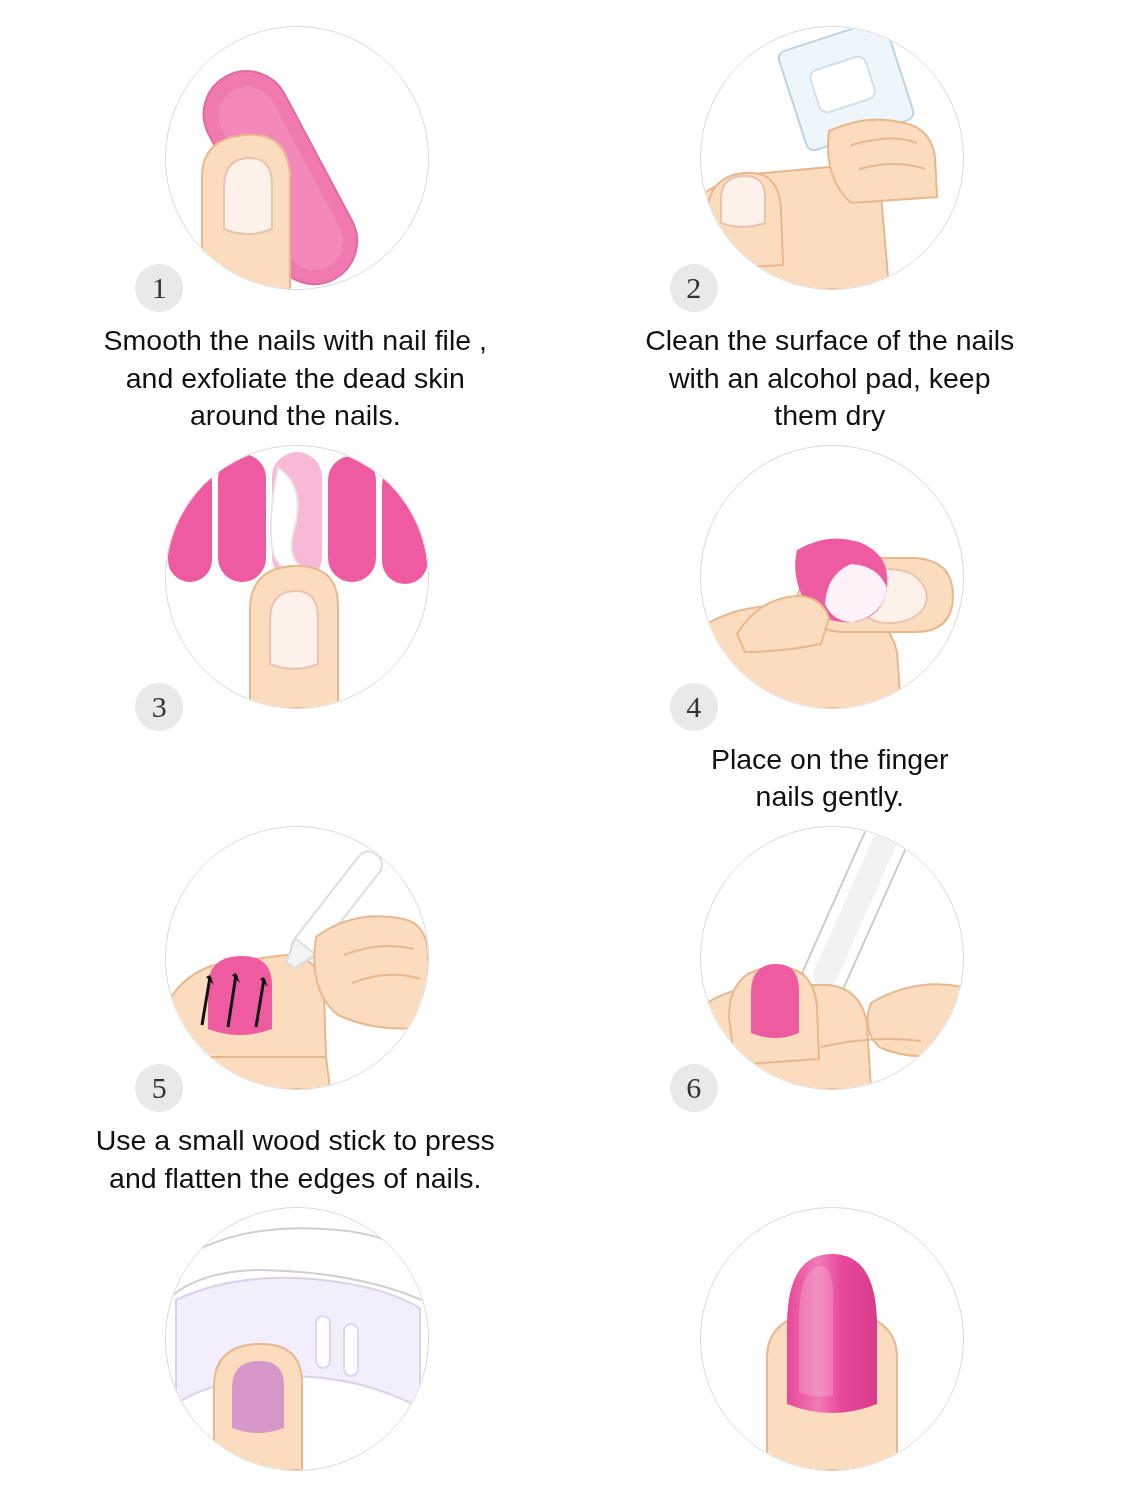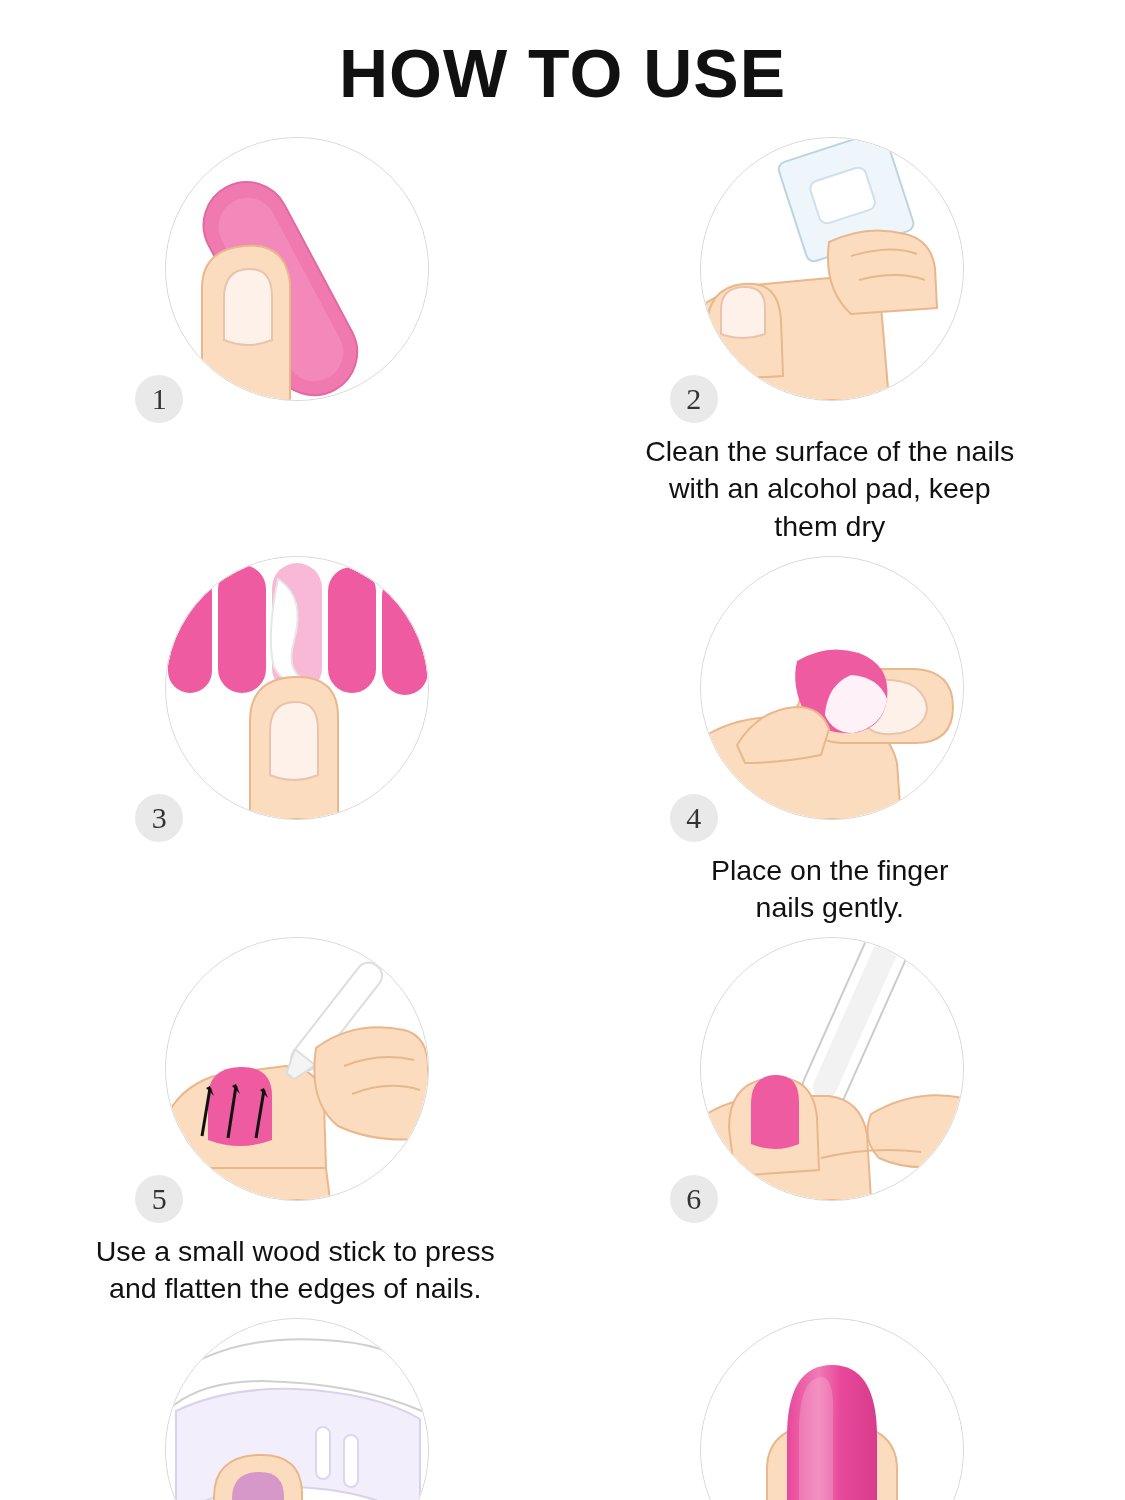--- a/index.html
+++ b/index.html
@@ -96,21 +96,20 @@
   .s3, .s4 { margin-top: 2px; }
   .s5, .s6 { margin-top: 2px; }
   .s7, .s8 { margin-top: 2px; }
   .cap-wide { max-width: 500px; }
 </style>
 </head>
 <body>
 
 <div class="page">
 
-  <h1 class="title">HOW TO USE</h1>
 
   <div class="grid">
 
     <div class="step s1">
       <div class="illus-wrap">
         <div class="circle">
           <svg width="262" height="262" viewBox="0 0 262 262">
             <defs>
               <clipPath id="c1">
                   <circle cx="131" cy="131" r="131"></circle>
@@ -126,20 +125,23 @@
               </g>
 
               <path d="M36 262 L36 150 Q36 112 78 108 Q120 104 124 146 L124 262 Z" fill="#fbdcbf" stroke="#e9b78c" stroke-width="2"></path>
 
               <path d="M58 160 Q58 132 82 131 Q106 130 106 158 L106 202 Q82 212 58 202 Z" fill="#fdf1ea" stroke="#e9c3ae" stroke-width="2"></path>
             </g>
           </svg>
         </div>
         <div class="badge">1</div>
       </div>
+      <div class="caption">Smooth the nails with nail file ,
+and exfoliate the dead skin
+around the nails.</div>
     </div>
 
     <div class="step s2">
       <div class="illus-wrap">
         <div class="circle">
           <svg width="262" height="262" viewBox="0 0 262 262">
             <defs>
               <clipPath id="c2">
                   <circle cx="131" cy="131" r="131"></circle>
                 </clipPath>

